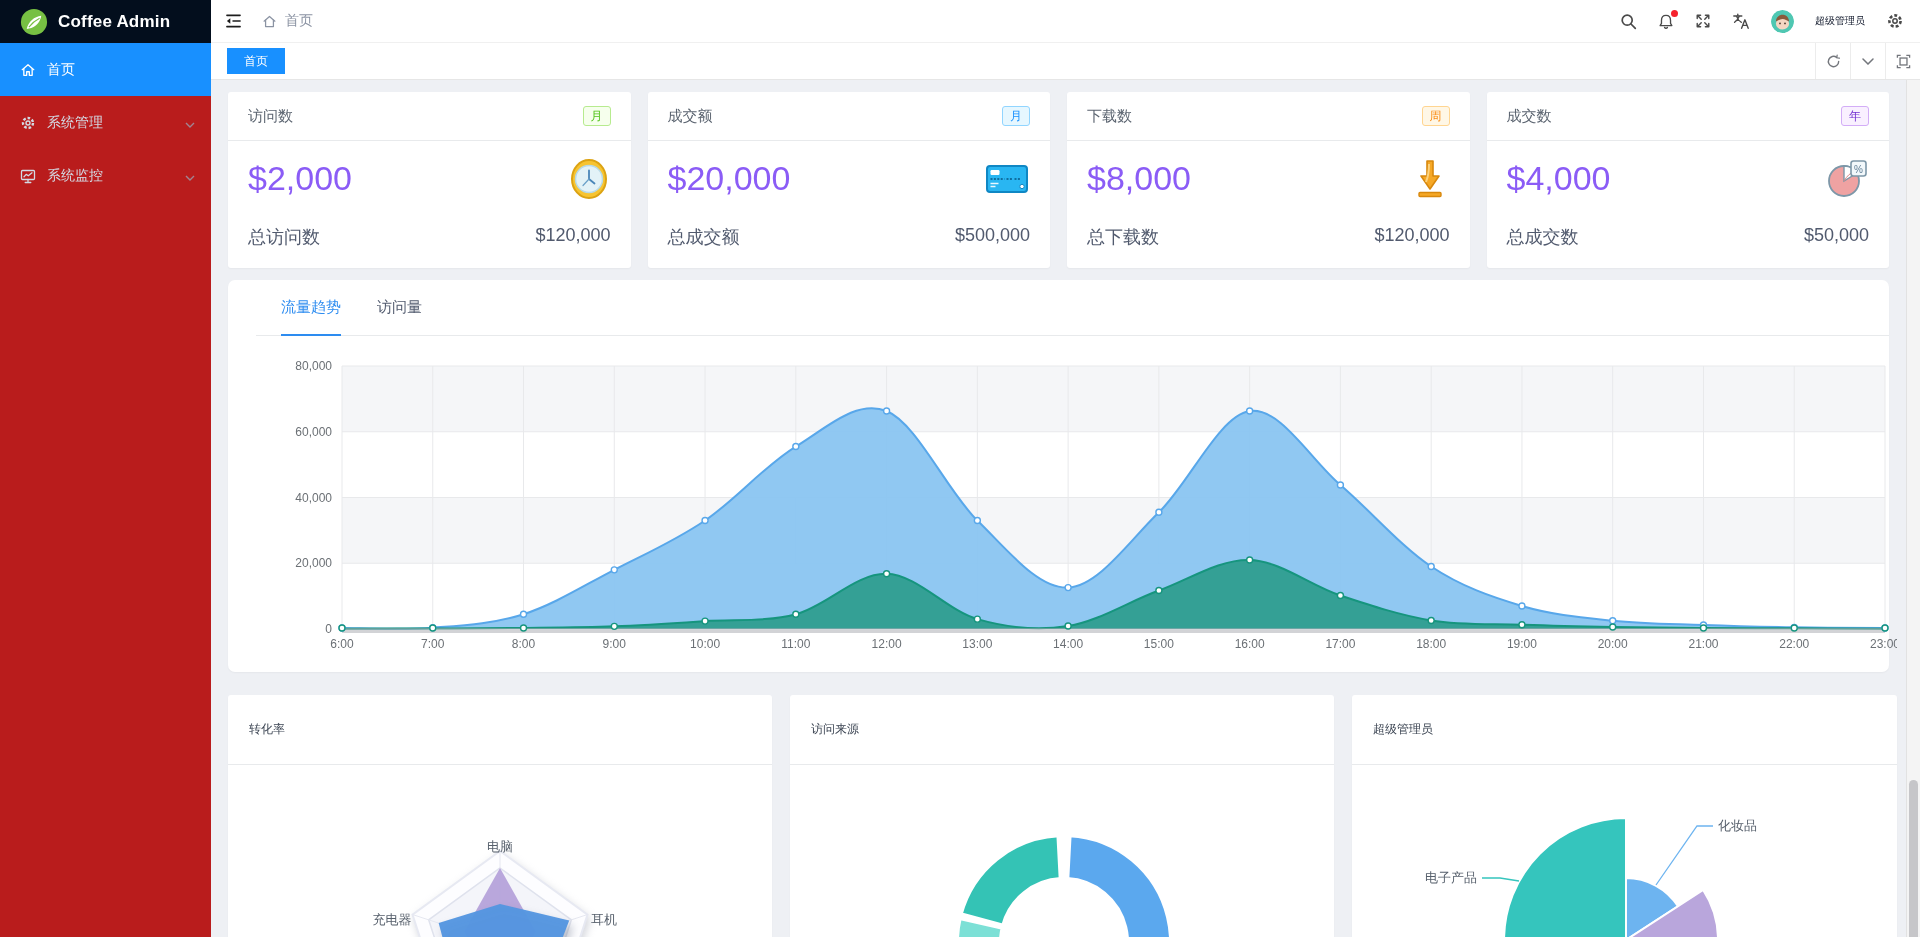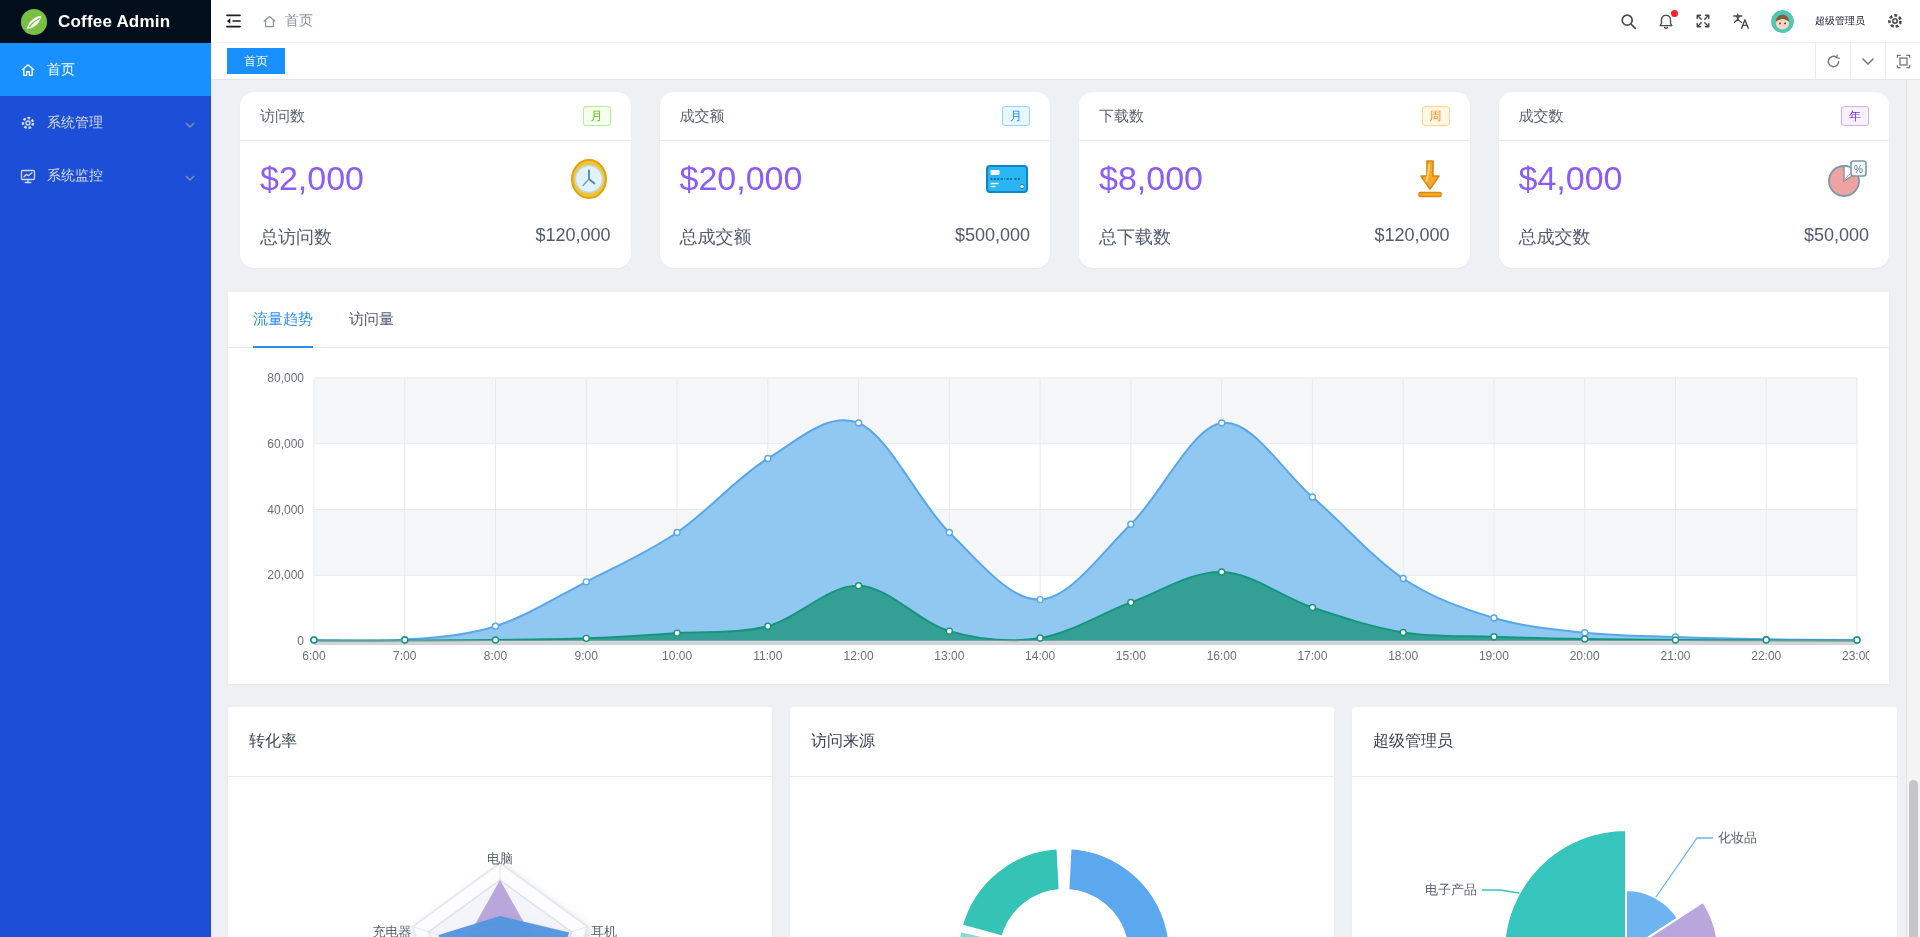--- a/index.html
+++ b/index.html
@@ -1,19 +1,19 @@
 <!DOCTYPE html>
 <html><head>
 <meta charset="utf-8">
 <style>
   * { margin:0; padding:0; box-sizing:border-box; }
   html,body { width:1920px; height:937px; overflow:hidden; font-family:"Liberation Sans", sans-serif; background:#eef0f4; }
 
   
-  .sidebar { position:absolute; left:0; top:0; width:211px; height:937px; background:#1d4ed8; z-index:5; }
+  .sidebar { position:absolute; left:0; top:0; width:211px; height:937px; background:#b91c1c; z-index:5; }
   .logo { height:43px; background:#030e1d; display:flex; align-items:center; padding-left:20px; gap:10px; }
   .logo-text { color:#ffffff; font-weight:bold; font-size:17px; letter-spacing:.2px; }
   .menu { padding-top:0; }
   .menu-item { height:53px; display:flex; align-items:center; gap:11px; padding:0 16px 0 20px; color:#d3dae4; font-size:14px; cursor:pointer; }
   .menu-item.active { background:#1890ff; color:#fff; }
   .menu-item .chev { margin-left:auto; opacity:.75; }
 
   
   .main { position:absolute; left:211px; top:0; right:0; height:937px; }
 
@@ -29,41 +29,41 @@
 
   .tabsbar { height:37px; background:#fff; border-bottom:1px solid #e6e6e6; display:flex; align-items:center; padding-left:16px; position:relative; }
   .page-tab { background:#1890ff; color:#fff; font-size:12px; height:26px; display:flex; align-items:center; padding:0 17px; cursor:pointer; }
   .tab-controls { position:absolute; right:0; top:0; height:100%; display:flex; }
   .tab-ctl { width:35px; height:100%; display:flex; align-items:center; justify-content:center; border-left:1px solid #ececec; color:#73767c; cursor:pointer; }
 
   
   .content { position:absolute; top:80px; left:0; right:14px; bottom:0; padding:12px 17px 0; overflow:hidden; background:#eef0f4; }
 
   .stat-row { display:flex; gap:17px; height:176px; }
-  .stat-card { flex:1; background:#fff; border-radius:14px; box-shadow:0 1px 2px rgba(0,0,0,.04);margin-left:12px; }
+  .stat-card { flex:1; background:#fff; border-radius:3px; box-shadow:0 1px 2px rgba(0,0,0,.04); }
   .stat-head { height:49px; display:flex; align-items:center; justify-content:space-between; padding:0 20px; border-bottom:1px solid #e8eaec; color:#5b6470; font-size:15px; }
   .badge { font-size:12px; line-height:18px; padding:0 7px; border-radius:3px; border:1px solid; }
   .badge-green  { color:#52c41a; background:#f6ffed; border-color:#b7eb8f; }
   .badge-blue   { color:#1890ff; background:#e6f7ff; border-color:#91d5ff; }
   .badge-orange { color:#fa8c16; background:#fff7e6; border-color:#ffd591; }
   .badge-purple { color:#722ed1; background:#f9f0ff; border-color:#d3adf7; }
   .stat-body { height:75px; display:flex; align-items:center; justify-content:space-between; padding:0 20px; }
   .stat-value { font-size:34px; color:#8b5cf6; }
   .stat-foot { display:flex; justify-content:space-between; padding:9px 20px 0; font-size:18px; color:#515a6e; }
 
-  .trend-card { margin-top:24px; height:392px; background:#fff; border-radius:0; box-shadow:0 1px 2px rgba(0,0,0,.04); }
+  .trend-card { margin-top:12px; height:392px; background:#fff; border-radius:7px; box-shadow:0 1px 2px rgba(0,0,0,.04);padding-left:28px; }
   .trend-tabs { height:56px; display:flex; align-items:center; gap:36px; padding:0 25px; border-bottom:1px solid #e8eaec; }
   .trend-tab { height:100%; display:flex; align-items:center; font-size:15px; color:#515a6e; cursor:pointer; position:relative; }
   .trend-tab.active { color:#2d8cf0; }
   .trend-tab.active::after { content:""; position:absolute; left:0; right:0; bottom:-1px; height:2px; background:#2d8cf0; }
   .trend-chart-wrap { padding:4px 0 0 20px; }
 
   .bottom-row { display:flex; gap:18px; margin-top:23px; height:420px; }
   .panel { flex:1; background:#fff; border-radius:3px; box-shadow:0 1px 2px rgba(0,0,0,.04); }
-  .panel-head { height:70px; display:flex; align-items:center; padding:0 21px; font-size:16px; color:#3b4452; border-bottom:1px solid #e8eaec; }
+  .panel-head { height:70px; display:flex; align-items:center; padding:0 21px; font-size:12px; color:#3b4452; border-bottom:1px solid #e8eaec; }
   .panel-body { height:350px; }
 
   .axis-t { font-size:12px; fill:#6b7075; font-family:"Liberation Sans", sans-serif; }
   .chart-label { font-size:13px; fill:#57606c; font-family:"Liberation Sans", sans-serif; }
   .blue-shadow { filter:drop-shadow(4px 6px 5px rgba(110,120,140,.45)); }
   .ring-shadow { filter:drop-shadow(2px 4px 4px rgba(150,155,170,.4)); }
 
   
   .scrollbar { position:absolute; right:0; top:80px; bottom:0; width:14px; background:#f4f4f4; border-left:1px solid #e2e2e2; }
   .scroll-thumb { position:absolute; left:2px; right:2px; top:700px; height:190px; border-radius:6px; background:#c6c6c9; }

